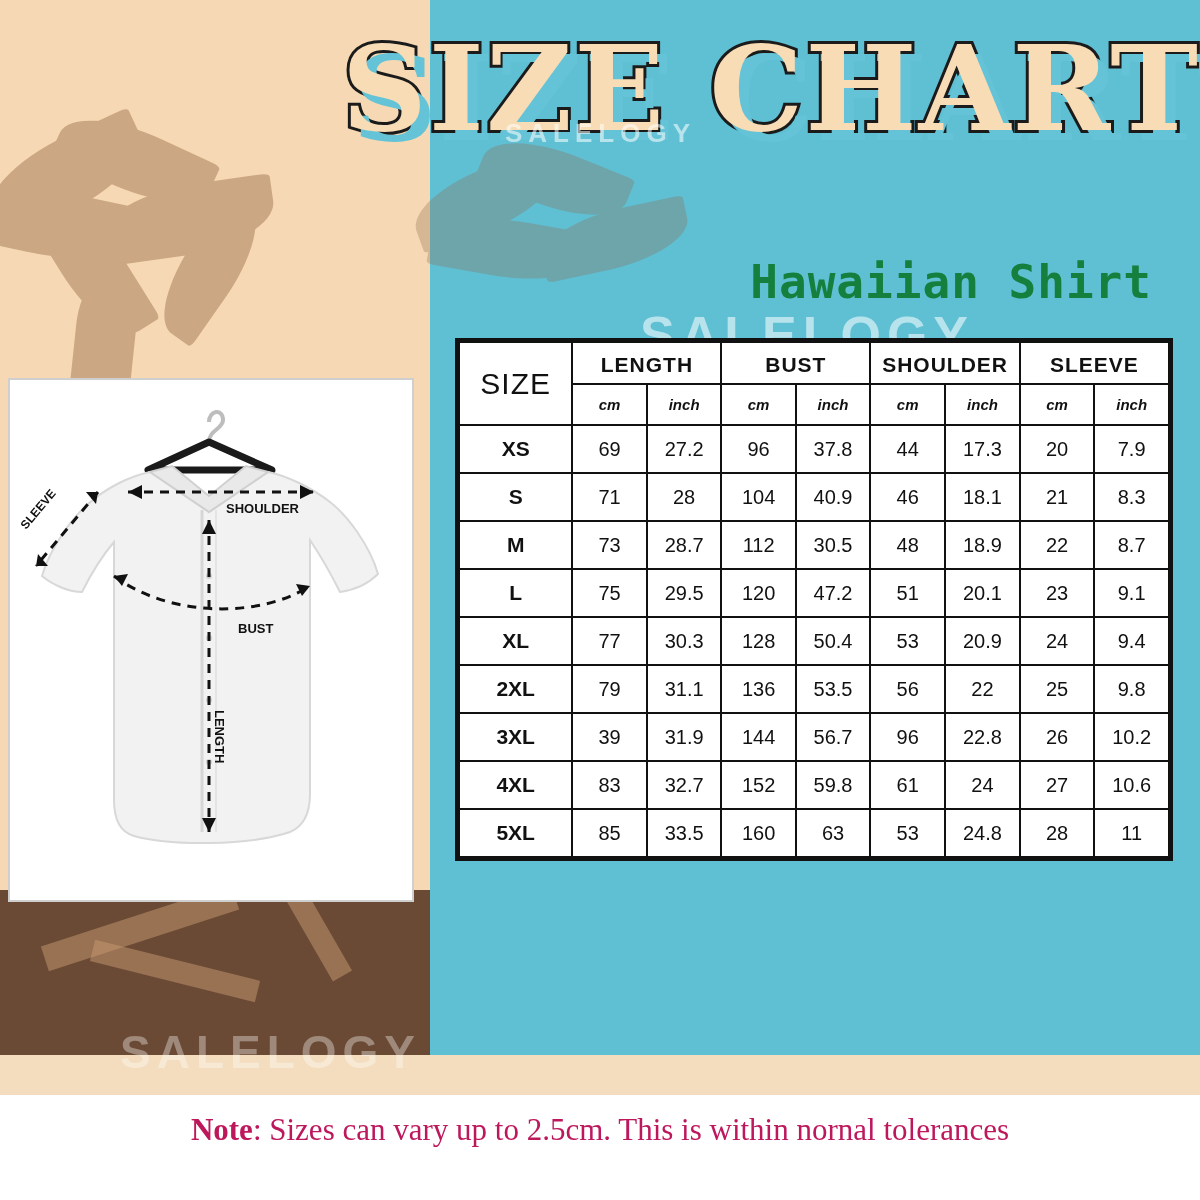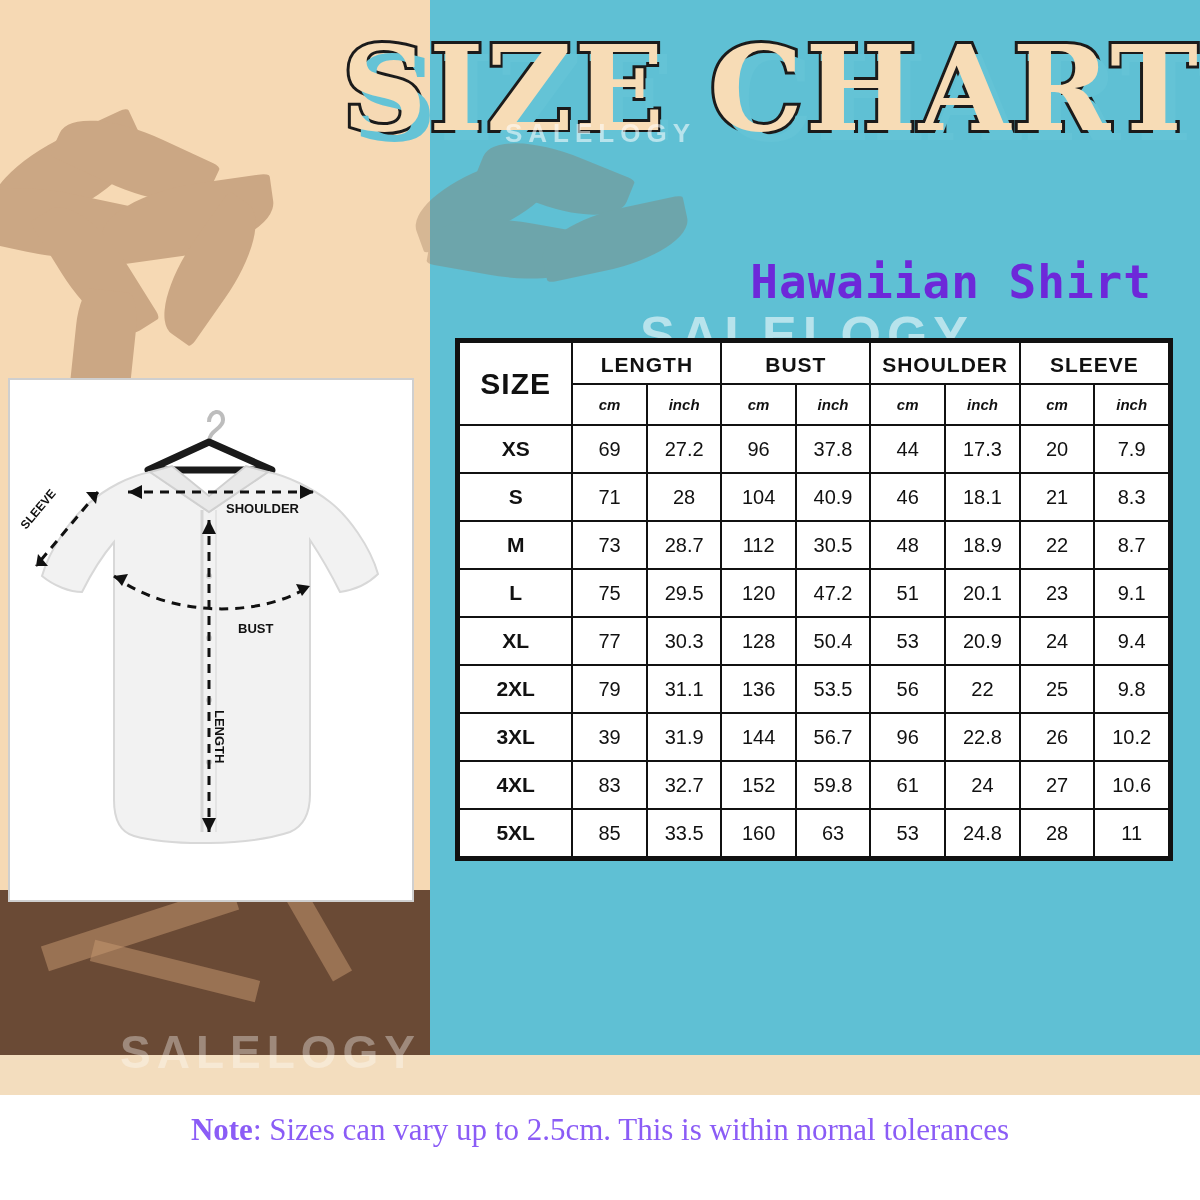--- a/index.html
+++ b/index.html
@@ -101,21 +101,21 @@
     white-space: nowrap;
   }
 
   .subtitle {
     position: absolute;
     right: 48px;
     top: 255px;
     font-family: "DejaVu Sans Mono", monospace;
     font-size: 46px;
     font-weight: bold;
-    color: #6d28d9;
+    color: #15803d;
     letter-spacing: 1px;
   }
 
   
   .wm {
     position: absolute;
     font-family: "Liberation Sans", sans-serif;
     font-weight: bold;
     color: rgba(255,255,255,0.45);
     letter-spacing: 6px;
@@ -157,21 +157,21 @@
     color: #111;
   }
   .hdr-group {
     font-size: 21px;
     font-weight: bold;
     letter-spacing: 1px;
     padding: 10px 0 6px;
   }
   .hdr-size {
     font-size: 30px;
-    font-weight: bold;
+    font-weight: normal;
     letter-spacing: 1px;
     width: 110px;
   }
   .hdr-unit {
     font-size: 15px;
     font-style: italic;
     font-weight: bold;
     padding: 11px 0;
     width: 73px;
   }
@@ -186,21 +186,21 @@
   }
 
   
   .note {
     position: absolute;
     left: 0; top: 1112px;
     width: 1200px;
     text-align: center;
     font-family: "Liberation Serif", serif;
     font-size: 31px;
-    color: #8b5cf6;
+    color: #be185d;
   }
   .note b { font-weight: bold; }
 
   
   .drift {
     position: absolute;
     background: #c79a72;
     opacity: .5;
   }
 </style>

